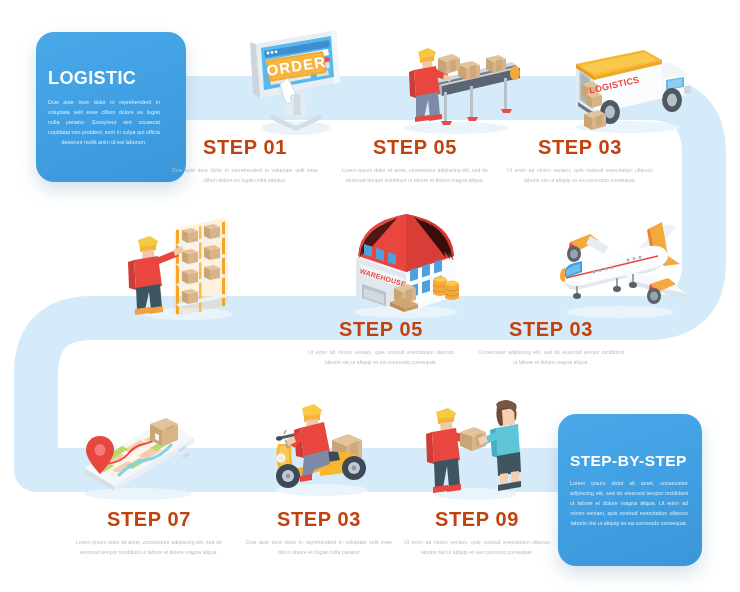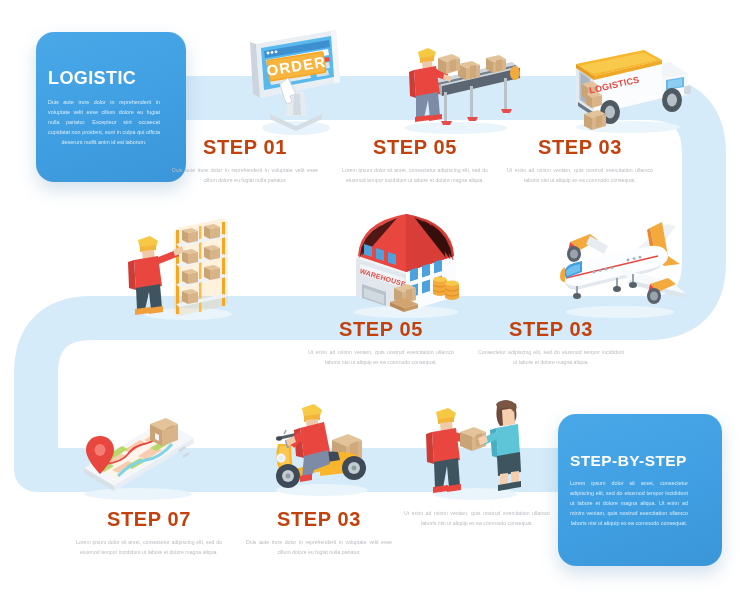--- a/index.html
+++ b/index.html
@@ -29,21 +29,21 @@
   .bluecard .title {
     color: #ffffff; font-weight: bold; letter-spacing: .4px;
   }
   .bluecard .body {
     color: #d9ecfa; text-align: justify; text-align-last: center;
   }
   #card-logistic { left: 36px; top: 32px; width: 150px; height: 150px; }
   #card-logistic .title { font-size: 18px; margin-bottom: 8px; }
   #card-logistic .body { font-size: 5.4px; line-height: 1.85; width: 112px; }
 
-  #card-sbs { left: 558px; top: 414px; width: 164px; height: 152px; }
+  #card-sbs { left: 558px; top: 414px; width: 144px; height: 152px; }
   #card-sbs .title { font-size: 15.5px; margin-bottom: 8px; }
   #card-sbs .body { font-size: 5.4px; line-height: 1.85; width: 118px; }
 
   
   .step { position: absolute; width: 170px; text-align: center; }
   .step .step-title {
     font-size: 20px; font-weight: bold; color: #c2410c;
     letter-spacing: .6px; margin-bottom: 6px;
   }
   .step .step-desc {
@@ -505,16 +505,17 @@
 
   <div class="step" id="s7" style="left:64px;top:508px">
     <div class="step-title">STEP 07</div>
     <div class="step-desc">Lorem ipsum dolor sit amet, consectetur adipiscing elit, sed do eiusmod tempor incididunt ut labore et dolore magna aliqua.</div>
   </div>
   <div class="step" id="s8" style="left:234px;top:508px">
     <div class="step-title">STEP 03</div>
     <div class="step-desc">Duis aute irure dolor in reprehenderit in voluptate velit esse cillum dolore eu fugiat nulla pariatur.</div>
   </div>
   <div class="step" id="s9" style="left:392px;top:508px">
+    <div class="step-title">STEP 09</div>
     <div class="step-desc">Ut enim ad minim veniam, quis nostrud exercitation ullamco laboris nisi ut aliquip ex ea commodo consequat.</div>
   </div>
 
 </div>
 
 </body></html>

